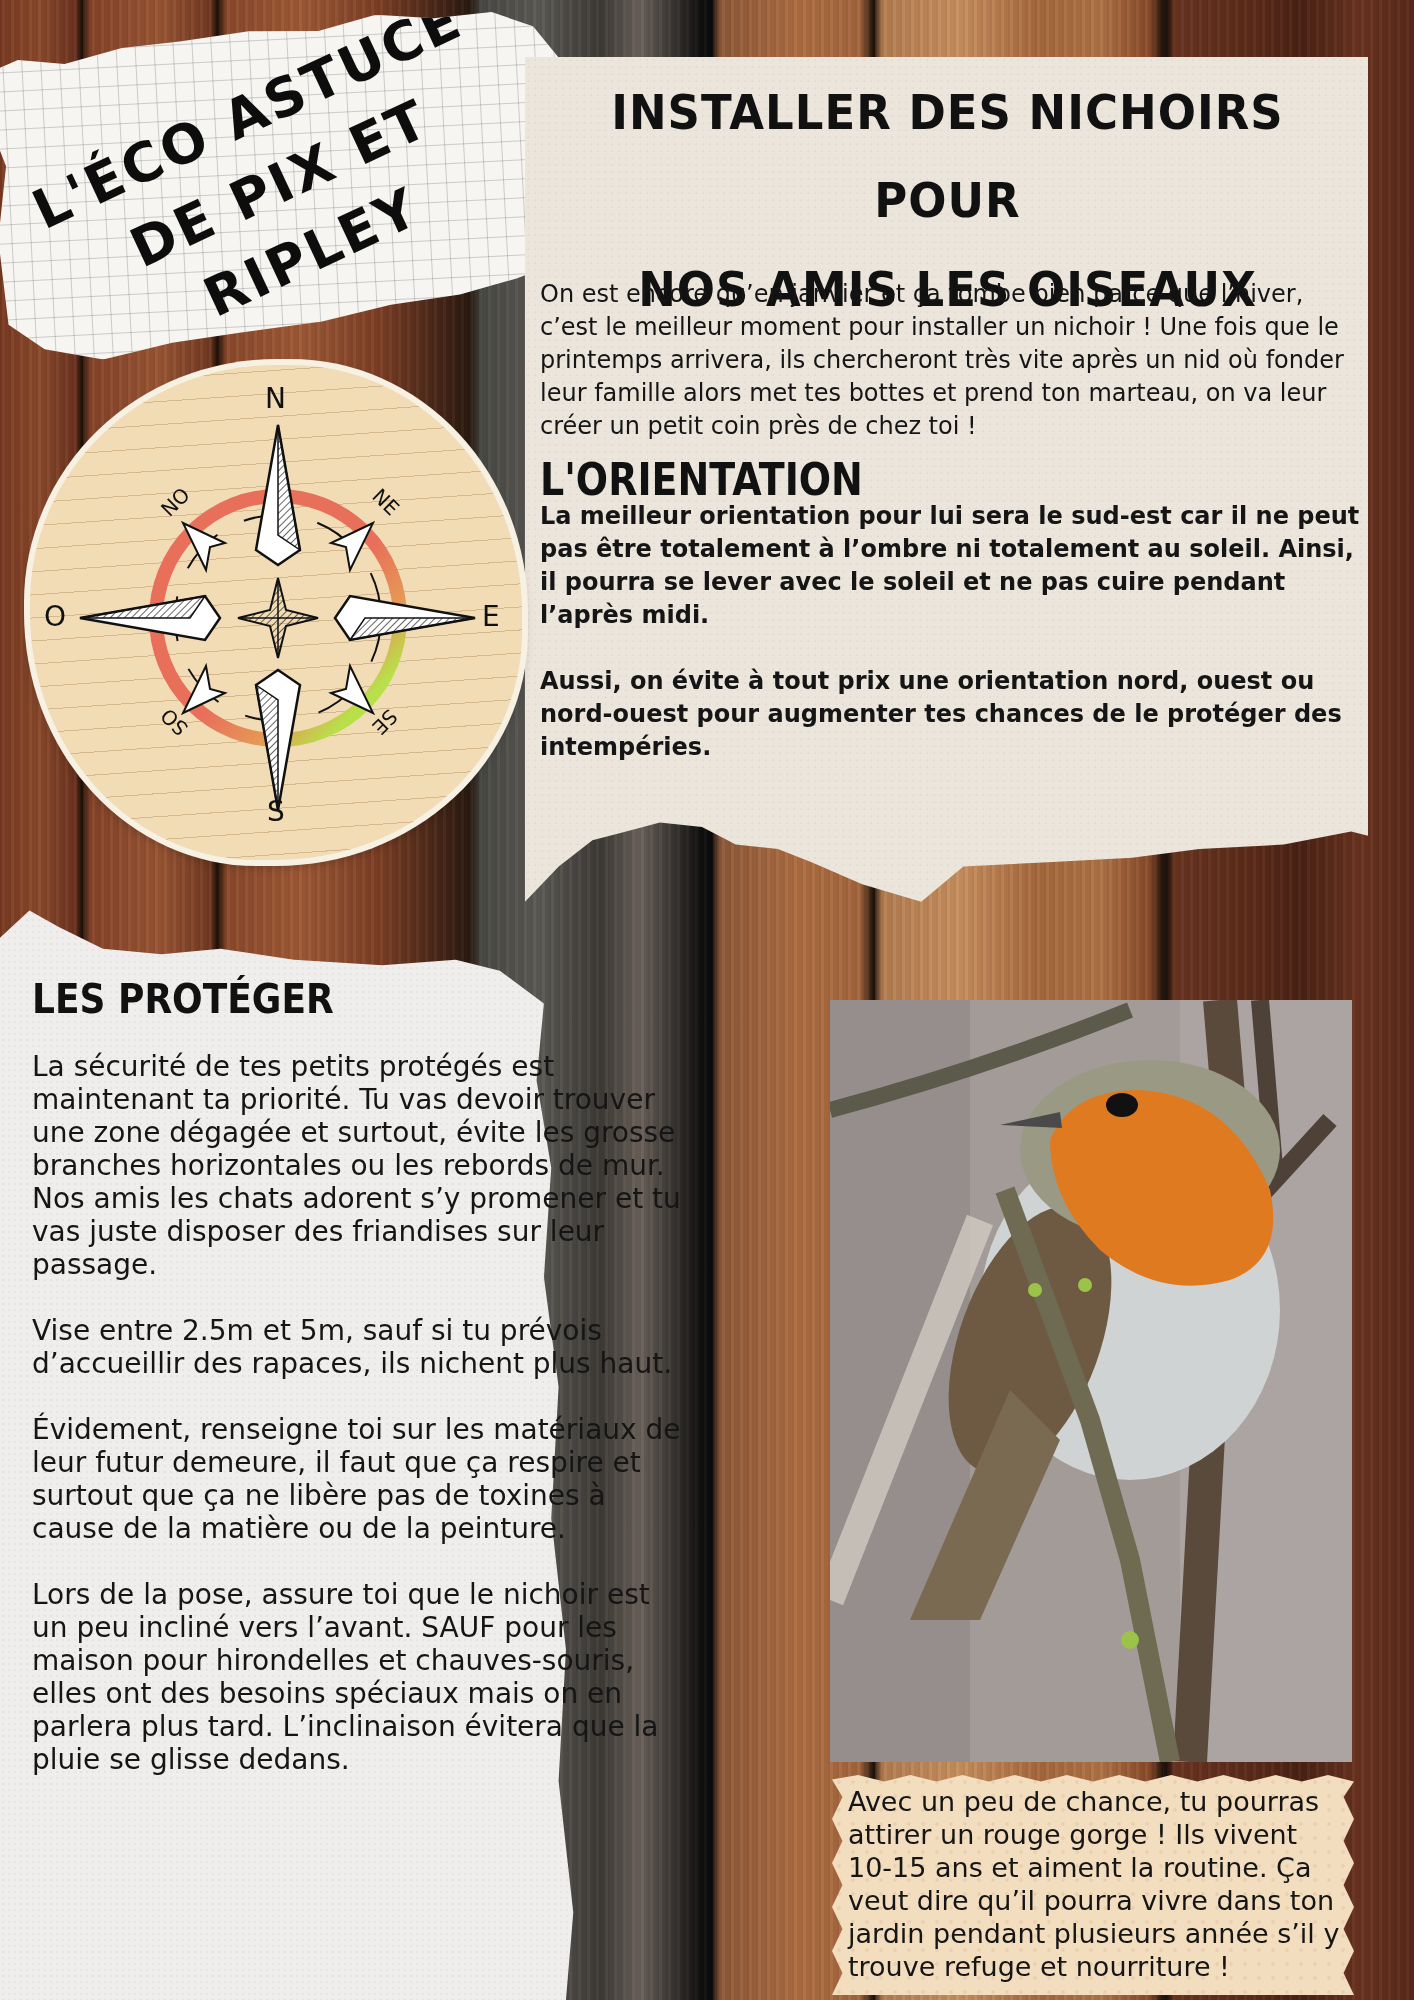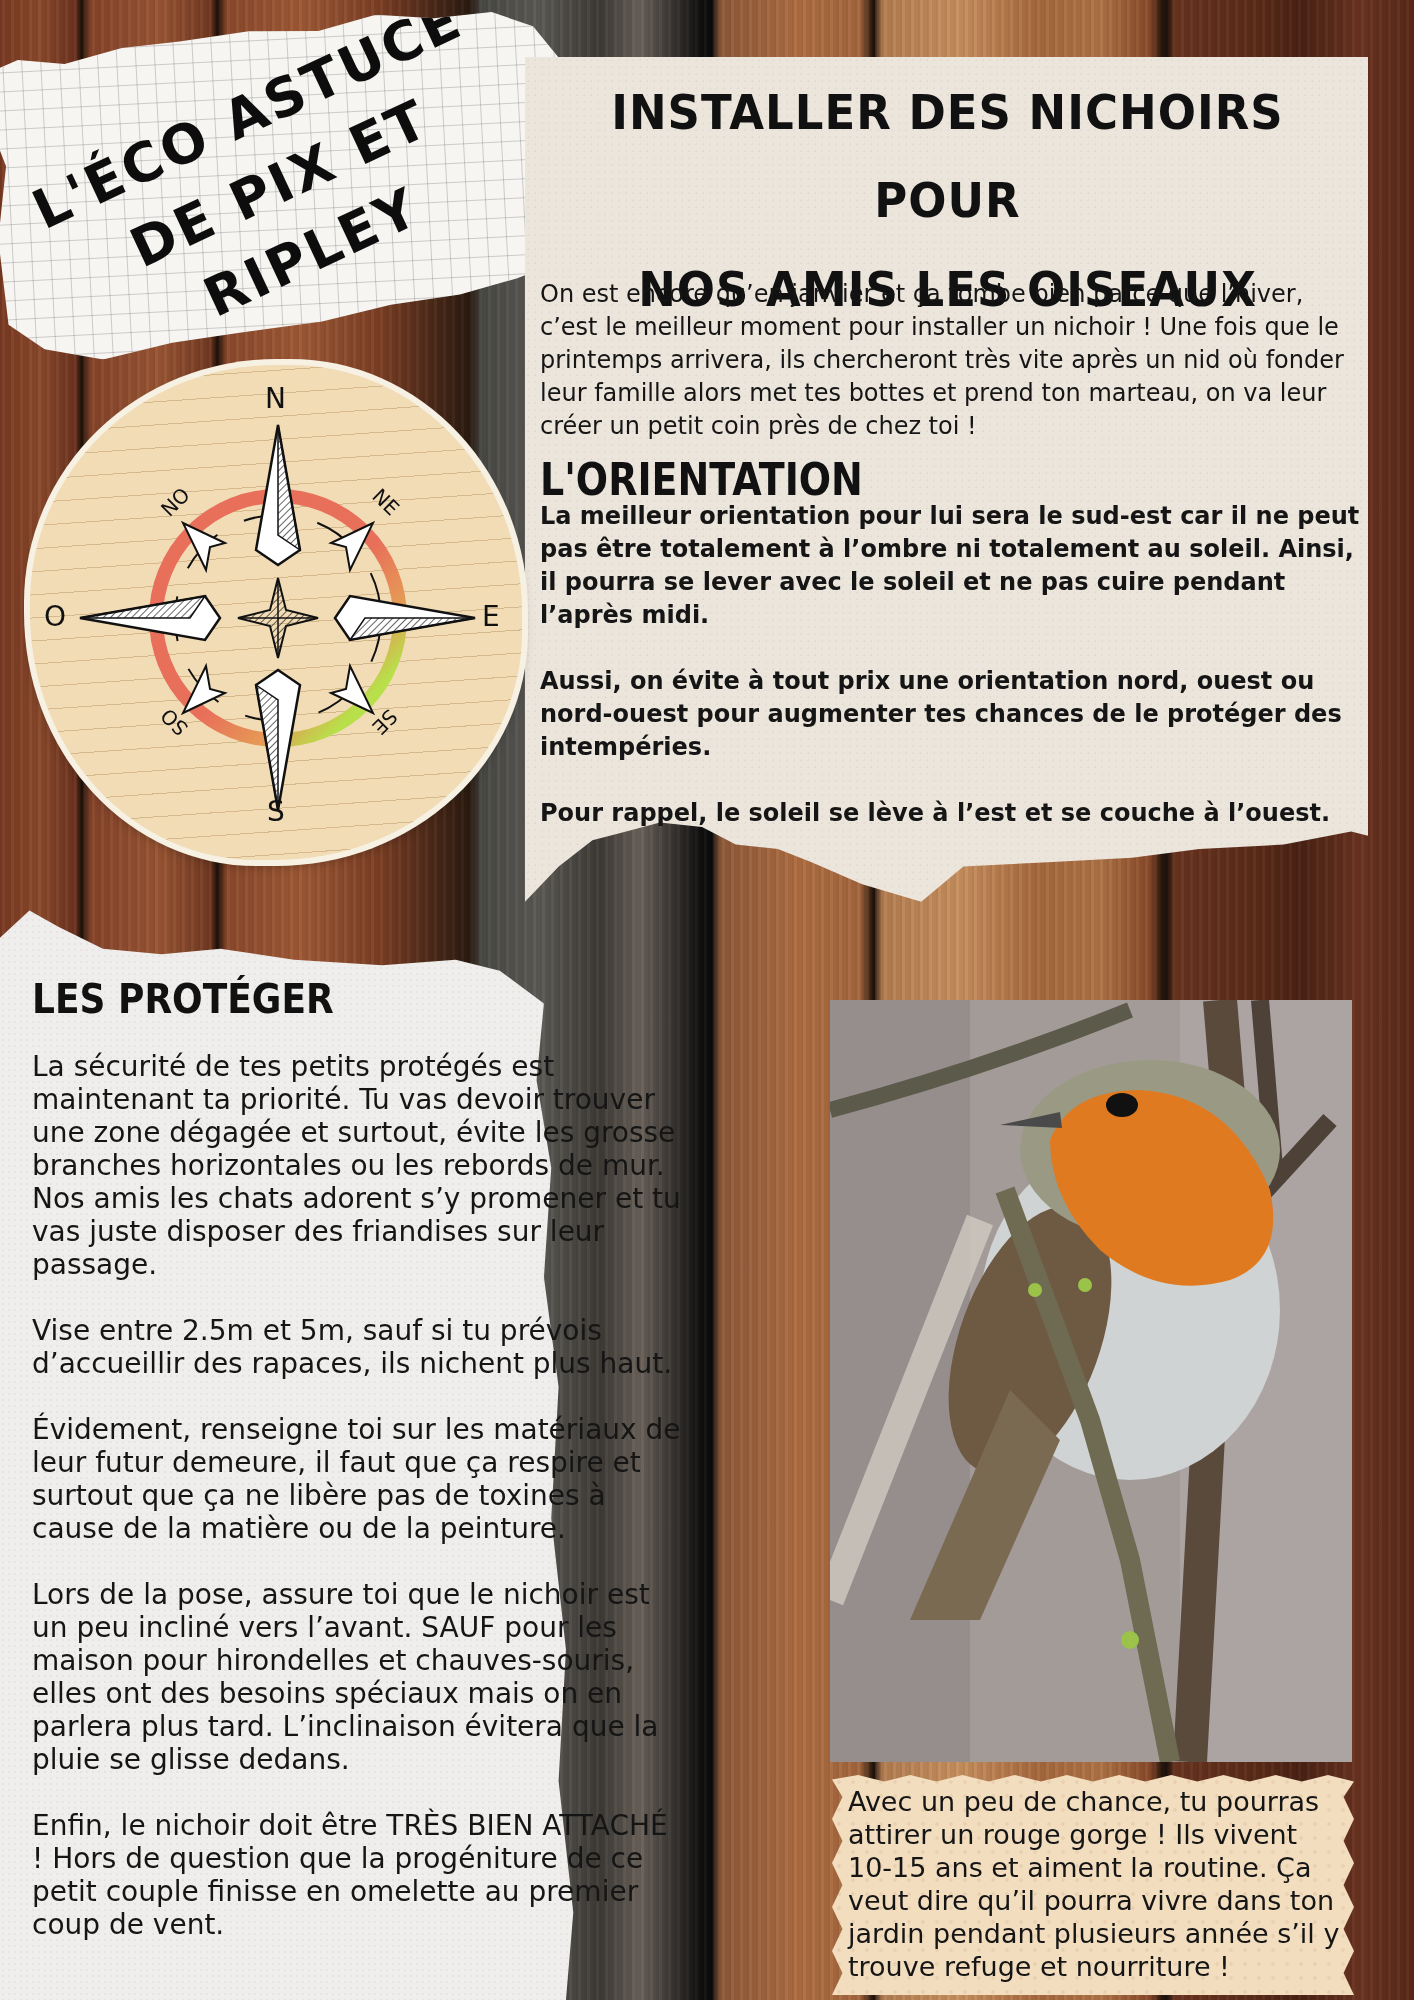--- a/index.html
+++ b/index.html
@@ -85,21 +85,20 @@
 <div class="main-paper"></div>
 <div class="main-title">
   <div>INSTALLER DES NICHOIRS POUR</div>
   <div>NOS AMIS LES OISEAUX</div>
 </div>
 <div class="intro hand">On est encore qu’en janvier et ça tombe bien parce que l’hiver, c’est le meilleur moment pour installer un nichoir ! Une fois que le printemps arrivera, ils chercheront très vite après un nid où fonder leur famille alors met tes bottes et prend ton marteau, on va leur créer un petit coin près de chez toi !</div>
 <div class="orient-h">L'ORIENTATION</div>
 <div class="orient-body hand">
   <p>La meilleur orientation pour lui sera le sud-est car il ne peut pas être totalement à l’ombre ni totalement au soleil. Ainsi, il pourra se lever avec le soleil et ne pas cuire pendant l’après midi.</p>
   <p>Aussi, on évite à tout prix une orientation nord, ouest ou nord-ouest pour augmenter tes chances de le protéger des intempéries.</p>
-  <p>Pour rappel, le soleil se lève à l’est et se couche à l’ouest.</p>
 </div>
 
 <div class="compass-paper"></div>
 <svg class="compass-svg" viewBox="0 0 492 495">
   <defs>
     <linearGradient id="ring" x1="0" y1="0" x2="1" y2="1">
       <stop offset="0" stop-color="#e8705a"></stop>
       <stop offset="0.55" stop-color="#e8705a"></stop>
       <stop offset="0.72" stop-color="#e59a55"></stop>
       <stop offset="0.85" stop-color="#b8e04a"></stop>
@@ -150,21 +149,20 @@
 <div class="compass-lbl" style="left:160px;top:710px;font-size:20px;transform:rotate(-135deg);">SO</div>
 <div class="compass-lbl" style="left:372px;top:710px;font-size:20px;transform:rotate(135deg);">SE</div>
 
 <div class="protect-paper"></div>
 <div class="protect-h">LES PROTÉGER</div>
 <div class="protect-body hand">
   <p>La sécurité de tes petits protégés est maintenant ta priorité. Tu vas devoir trouver une zone dégagée et surtout, évite les grosse branches horizontales ou les rebords de mur. Nos amis les chats adorent s’y promener et tu vas juste disposer des friandises sur leur passage.</p>
   <p>Vise entre 2.5m et 5m, sauf si tu prévois d’accueillir des rapaces, ils nichent plus haut.</p>
   <p>Évidement, renseigne toi sur les matériaux de leur futur demeure, il faut que ça respire et surtout que ça ne libère pas de toxines à cause de la matière ou de la peinture.</p>
   <p>Lors de la pose, assure toi que le nichoir est un peu incliné vers l’avant. SAUF pour les maison pour hirondelles et chauves-souris, elles ont des besoins spéciaux mais on en parlera plus tard. L’inclinaison évitera que la pluie se glisse dedans.</p>
-  <p>Enfin, le nichoir doit être TRÈS BIEN ATTACHÉ ! Hors de question que la progéniture de ce petit couple finisse en omelette au premier coup de vent.</p>
 </div>
 
 <div class="photo">
   <svg viewBox="0 0 522 762" preserveAspectRatio="none">
     <rect width="522" height="762" fill="#a39b98"></rect>
     <rect x="0" y="0" width="140" height="762" fill="#8c8683" opacity="0.6"></rect>
     <rect x="350" y="0" width="172" height="762" fill="#b5aeac" opacity="0.5"></rect>
     <path d="M0,110 Q150,70 300,10" stroke="#5c5a4a" stroke-width="16" fill="none"></path>
     <path d="M390,0 L400,120 L380,400 L360,762" stroke="#5a4a3c" stroke-width="34" fill="none"></path>
     <path d="M430,0 L445,180 L500,120" stroke="#4e4238" stroke-width="18" fill="none"></path>

